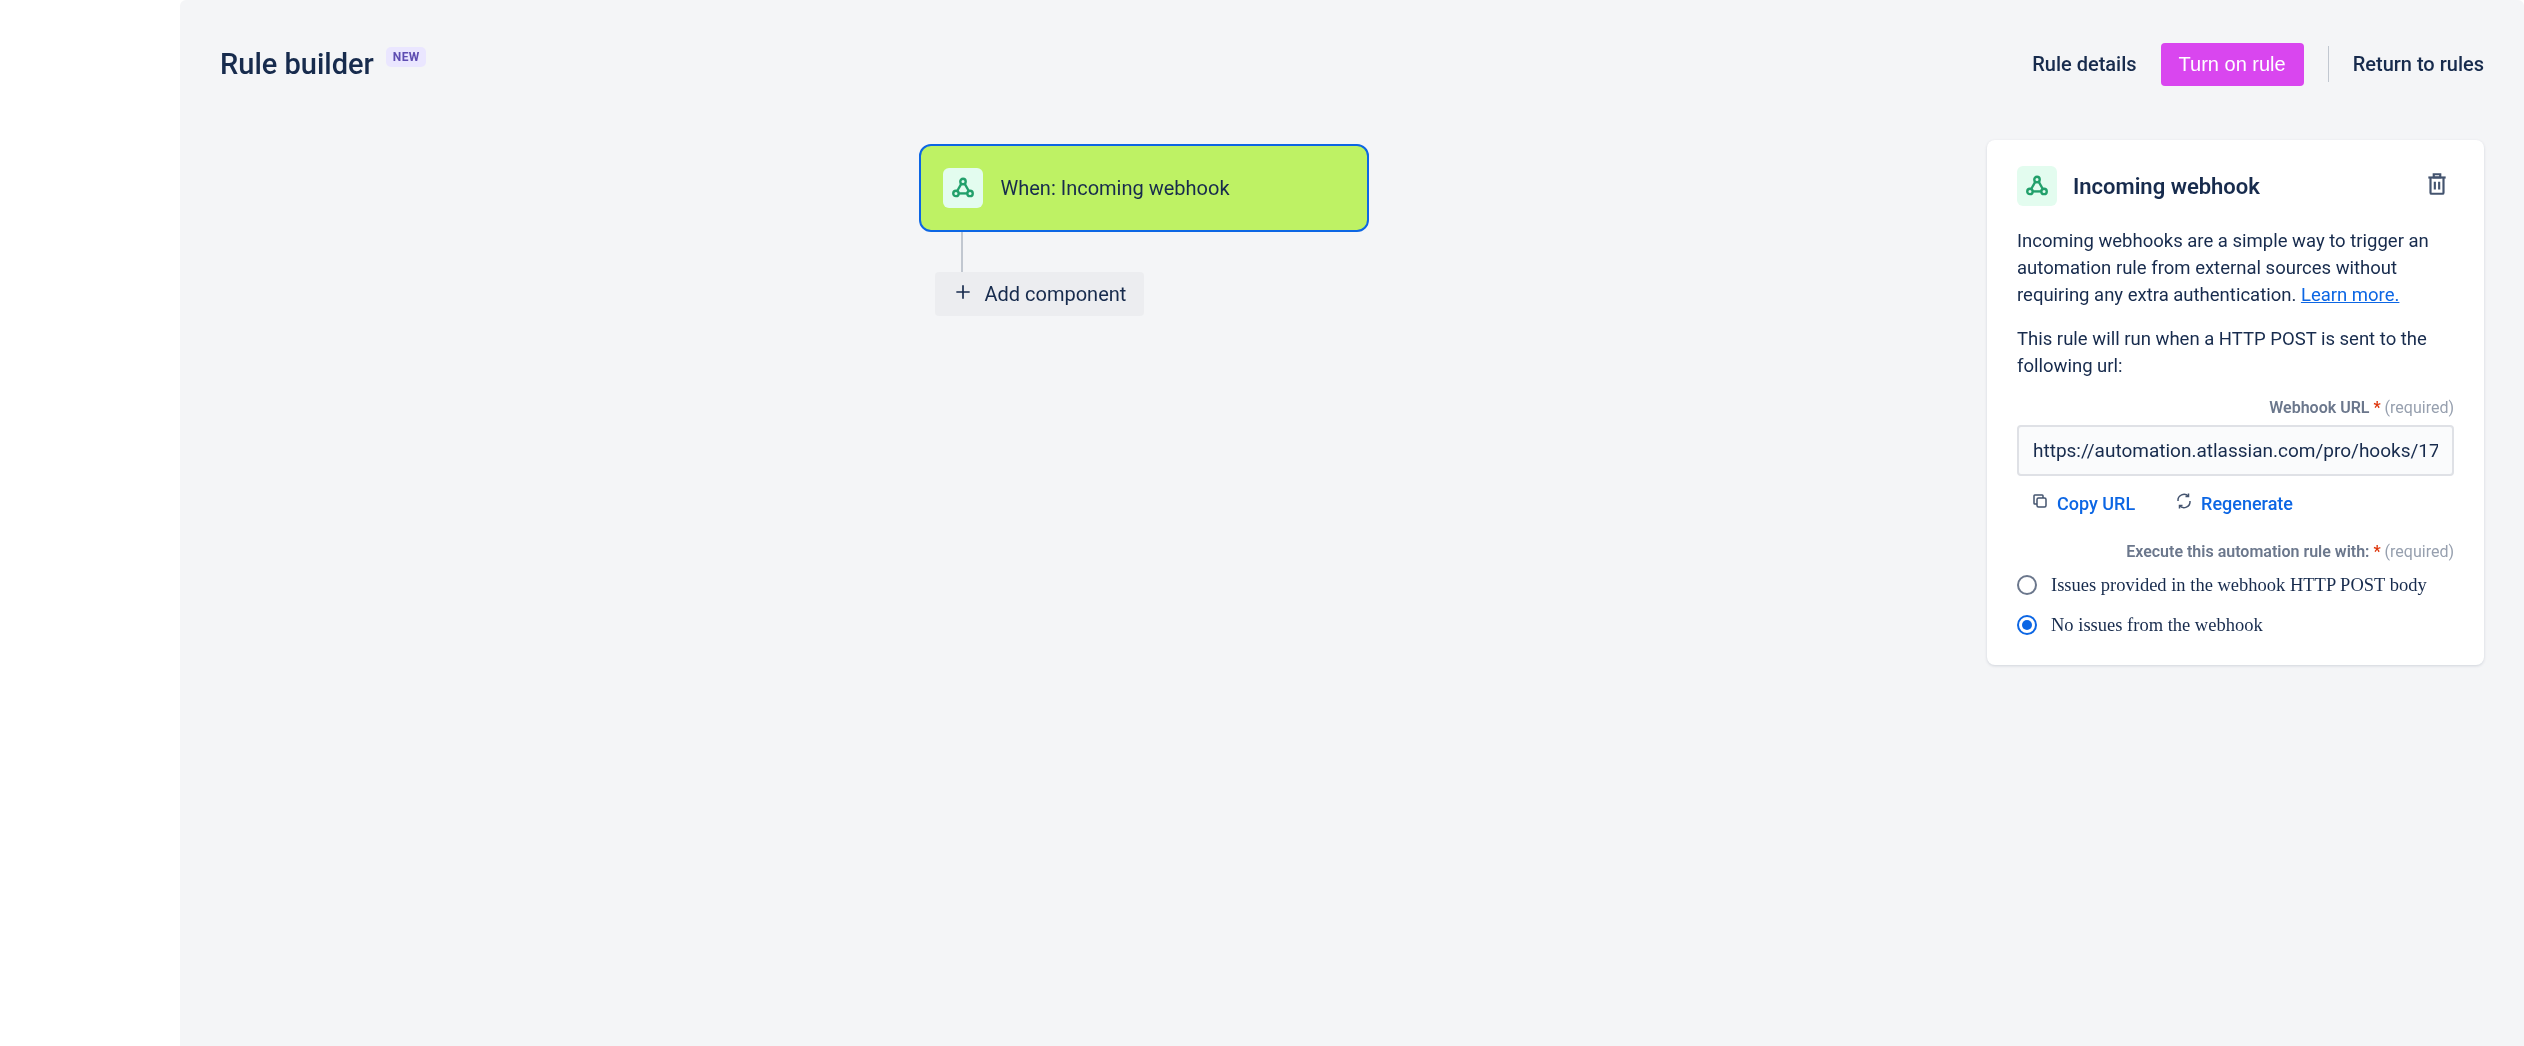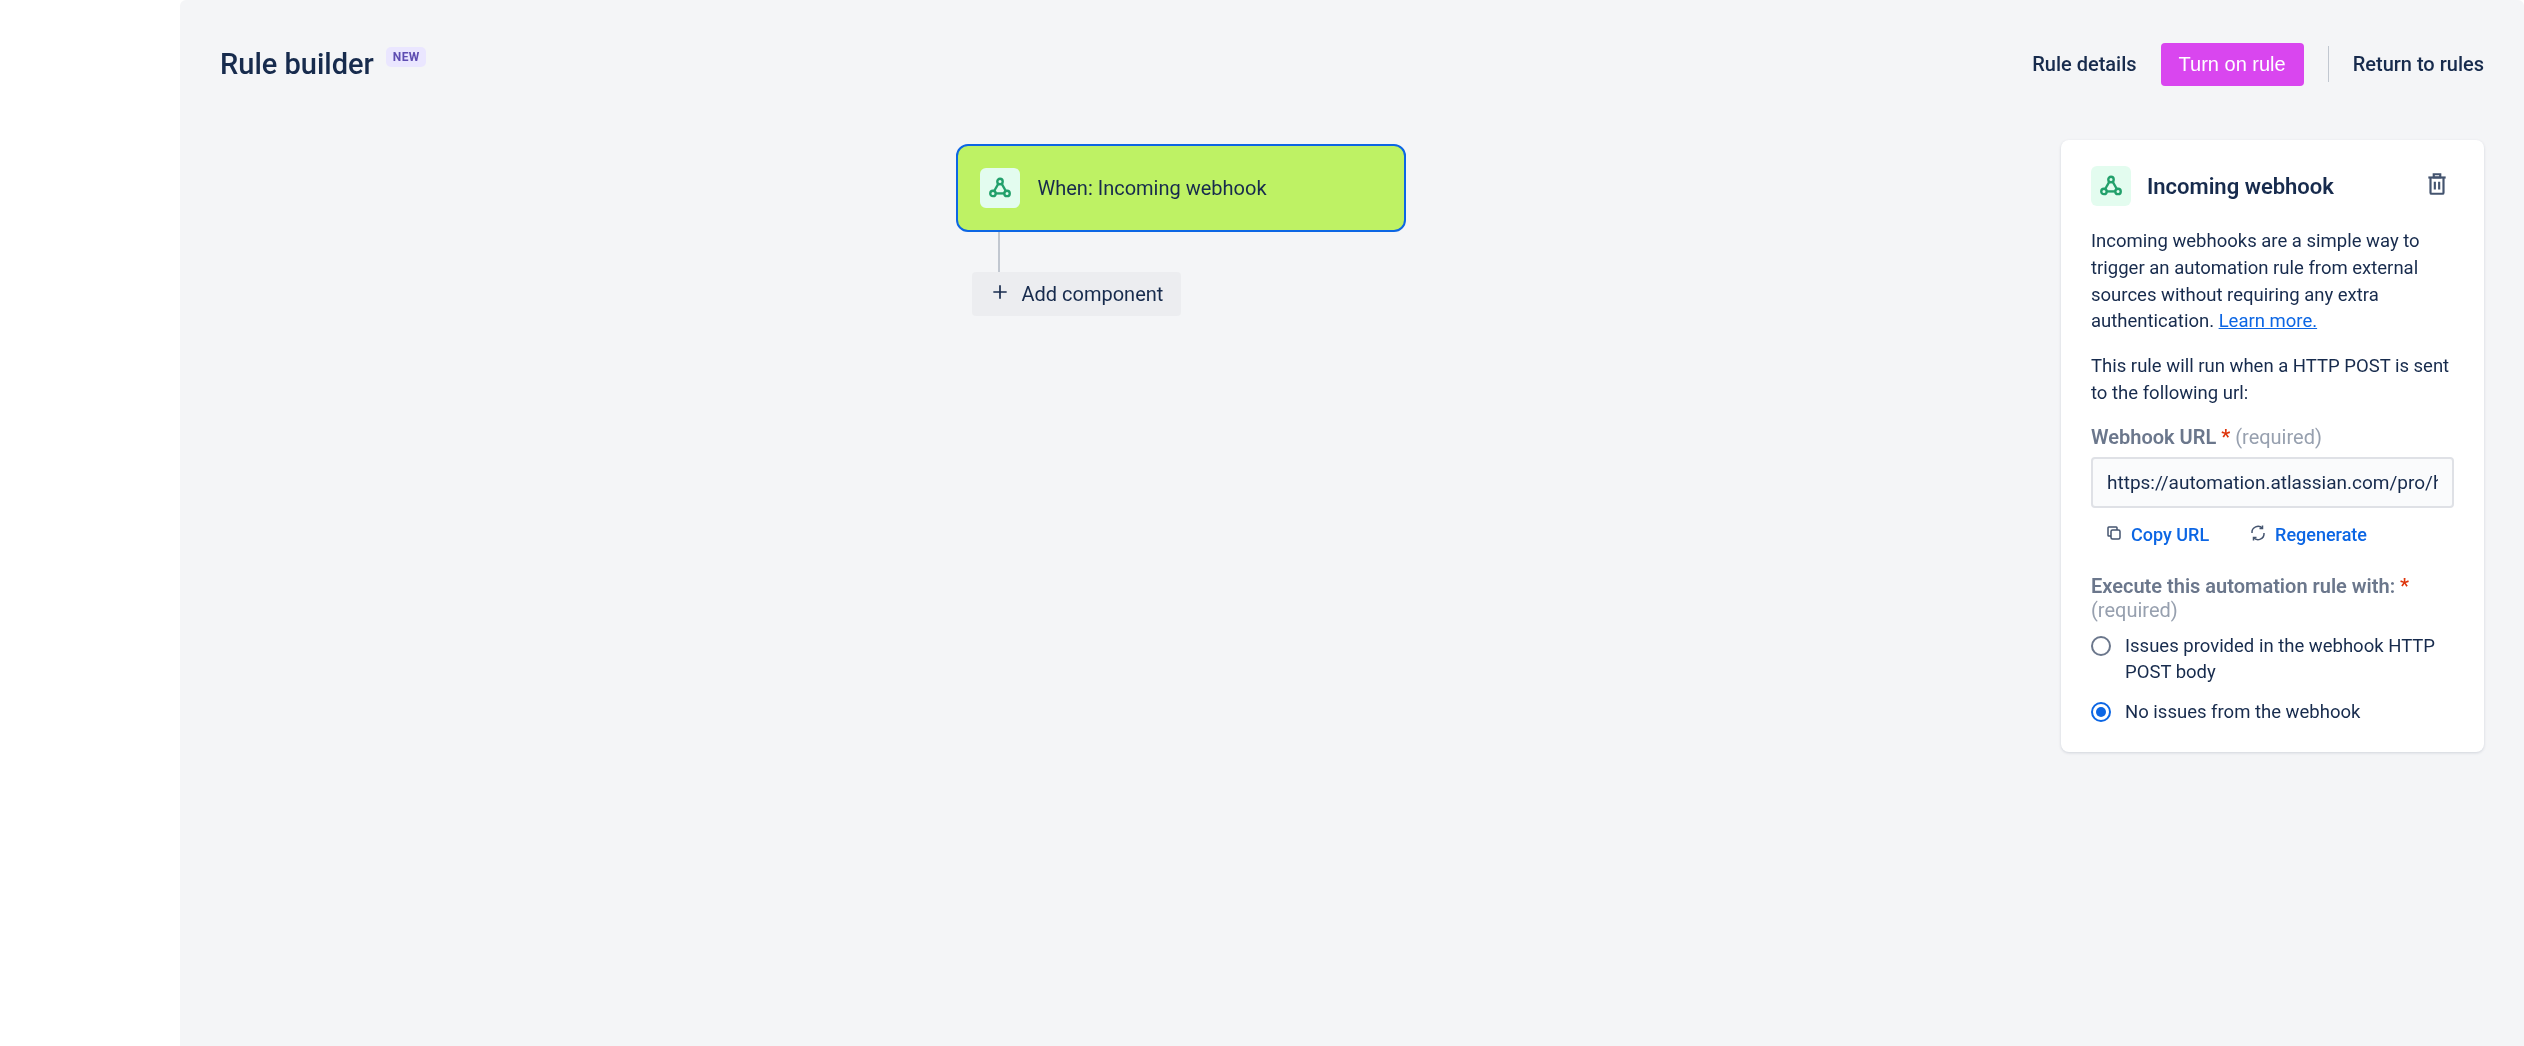--- a/index.html
+++ b/index.html
@@ -131,21 +131,21 @@
       font-size: 20px;
       font-weight: 400;
       color: #172B4D;
     }
     .plus-icon {
       font-size: 24px;
       line-height: 1;
       color: #172B4D;
     }
     .side-panel {
-      width: 423px;
+      width: 497px;
       background: #ffffff;
       border-radius: 8px;
       box-shadow: 0 1px 3px rgba(9,30,66,0.15);
       padding: 26px 30px;
     }
     .panel-header {
       display: flex;
       align-items: center;
       justify-content: space-between;
       margin-bottom: 22px;
@@ -170,24 +170,25 @@
       line-height: 1.45;
       color: #172B4D;
       margin-bottom: 18px;
     }
     .learn-more {
       color: #0C66E4;
       text-decoration: underline;
       cursor: pointer;
     }
     .field-label {
-      font-size: 20px;
+      font-size: 16px;
       font-weight: 600;
       color: #6B778C;
       margin-bottom: 8px;
+      text-align: right;
     }
     .required-star { color: #DE350B; }
     .required-text { color: #97A0AF; font-weight: 400; }
     .url-input {
       width: 100%;
       border: 2px solid #dfe1e6;
       border-radius: 4px;
       padding: 12px 14px;
       font-size: 19px;
       color: #172B4D;
@@ -209,20 +210,21 @@
       font-size: 18px;
       font-weight: 500;
       cursor: pointer;
     }
     .action-link svg { flex-shrink: 0; }
     .radio-group {
       display: flex;
       flex-direction: column;
       gap: 14px;
       margin-top: 12px;
+      font-family: Liberation Serif, serif;
     }
     .radio-row {
       display: flex;
       align-items: flex-start;
       gap: 14px;
       cursor: pointer;
     }
     .radio {
       width: 20px;
       height: 20px;

